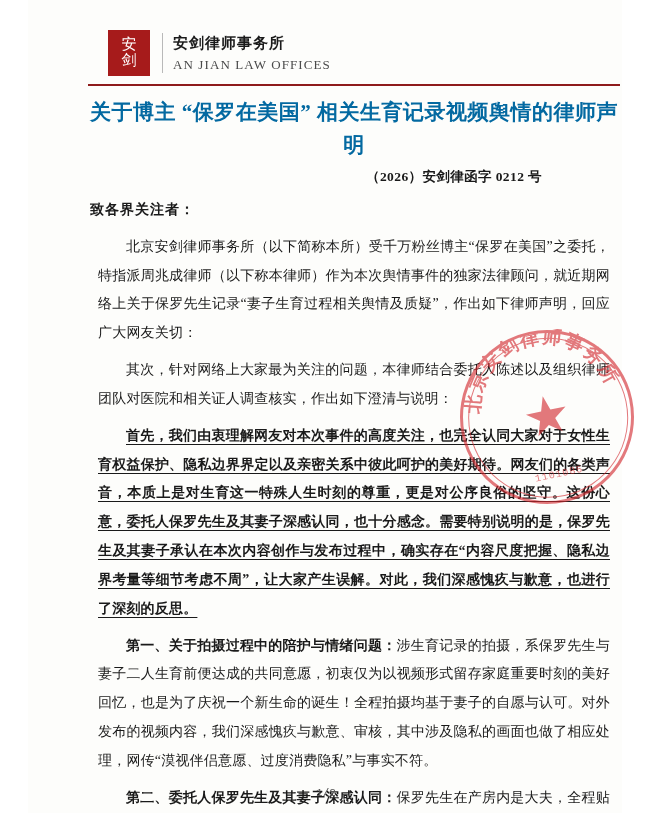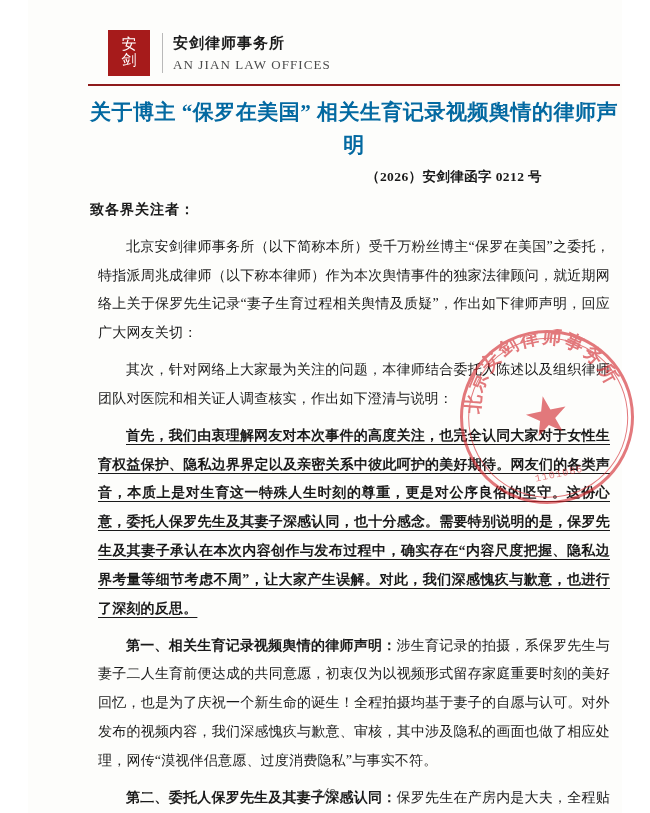--- a/index.html
+++ b/index.html
@@ -220,21 +220,21 @@
 
     <div class="body-area">
       <div class="salutation">致各界关注者：</div>
 
       <p class="para">北京安剑律师事务所（以下简称本所）受千万粉丝博主“保罗在美国”之委托，特指派周兆成律师（以下称本律师）作为本次舆情事件的独家法律顾问，就近期网络上关于保罗先生记录“妻子生育过程相关舆情及质疑”，作出如下律师声明，回应广大网友关切：</p>
 
       <p class="para">其次，针对网络上大家最为关注的问题，本律师结合委托人陈述以及组织律师团队对医院和相关证人调查核实，作出如下澄清与说明：</p>
 
       <p class="para underline-block">首先，我们由衷理解网友对本次事件的高度关注，也完全认同大家对于女性生育权益保护、隐私边界界定以及亲密关系中彼此呵护的美好期待。网友们的各类声音，本质上是对生育这一特殊人生时刻的尊重，更是对公序良俗的坚守。这份心意，委托人保罗先生及其妻子深感认同，也十分感念。需要特别说明的是，保罗先生及其妻子承认在本次内容创作与发布过程中，确实存在“内容尺度把握、隐私边界考量等细节考虑不周”，让大家产生误解。对此，我们深感愧疚与歉意，也进行了深刻的反思。</p>
 
-      <p class="para"><span class="lead">第一、相关生育记录视频舆情的律师声明：</span><span>涉生育记录的拍摄，系保罗先生与妻子二人生育前便达成的共同意愿，初衷仅为以视频形式留存家庭重要时刻的美好回忆，也是为了庆祝一个新生命的诞生！全程拍摄均基于妻子的自愿与认可。对外发布的视频内容，我们深感愧疚与歉意、审核，其中涉及隐私的画面也做了相应处理，网传“漠视伴侣意愿、过度消费隐私”与事实不符。</span></p>
+      <p class="para"><span class="lead">第一、关于拍摄过程中的陪护与情绪问题：</span><span>涉生育记录的拍摄，系保罗先生与妻子二人生育前便达成的共同意愿，初衷仅为以视频形式留存家庭重要时刻的美好回忆，也是为了庆祝一个新生命的诞生！全程拍摄均基于妻子的自愿与认可。对外发布的视频内容，我们深感愧疚与歉意、审核，其中涉及隐私的画面也做了相应处理，网传“漠视伴侣意愿、过度消费隐私”与事实不符。</span></p>
 
       <p class="para"><span class="lead">第二、委托人保罗先生及其妻子深感认同：</span><span>保罗先生在产房内是大夫，全程贴身陪护妻子，所有的拍摄行为均是在医护人员允许下进行。始终没有干扰到医护人员诊疗，也没有影响陪护。网传所谓“抢救关头刻意拍摄、语气冷静”，实际上是保罗先生为配</span></p>
     </div>
 
     <div class="stamp">
       <div class="inner-ring"></div>
       <svg class="stamp-arc" viewBox="0 0 168 168">
         <defs>
           <path id="arcpath" d="M 20,92 A 66,66 0 1 1 148,92" fill="none"></path>
         </defs>

